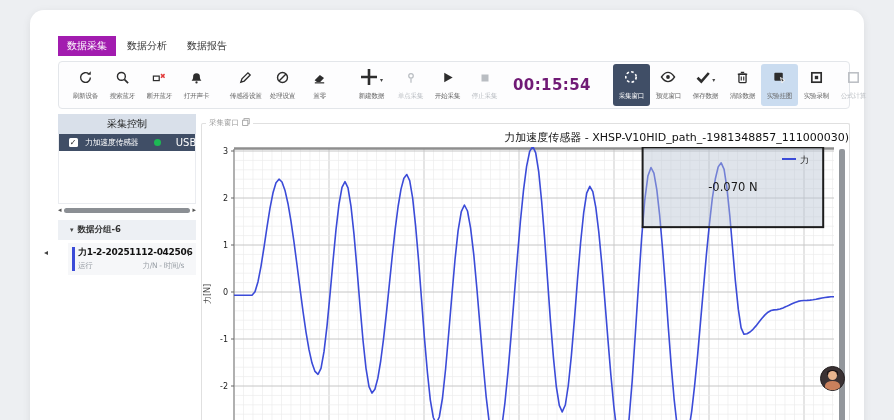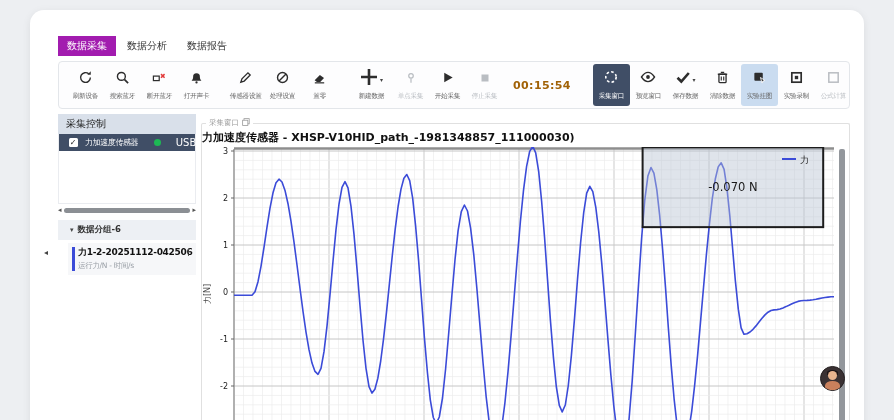--- a/index.html
+++ b/index.html
@@ -31,57 +31,57 @@
   .tbtn .icon-row{display:flex;align-items:center;justify-content:center;height:20px;}
   .tbtn .tlabel{font-size:7px;color:#666;white-space:nowrap;letter-spacing:-.3px;transform:scale(.95);}
   .tbtn.disabled{color:#b9bdc2;}
   .tbtn.disabled .tlabel{color:#b9bdc2;}
   .tbtn.active-dark{background:#404e66;color:#fff;border-radius:3px;}
   .tbtn.active-dark .tlabel{color:#fff;}
   .tbtn.active-light{background:#cadcf0;border-radius:3px;}
   .tbtn.gap{margin-left:12px;}
   .tbtn.large{width:42px;min-width:42px;}
   .caret{font-size:6px;color:#444;margin-left:1px;}
-  .timer{font-size:11px;font-weight:bold;color:#a16207;margin:0 10px;letter-spacing:.4px;white-space:nowrap;}
+  .timer{font-size:15px;font-weight:bold;color:#701a75;margin:0 10px;letter-spacing:.4px;white-space:nowrap;}
 
   
   .main{display:flex;margin-top:5px;align-items:flex-start;}
   .leftcol{width:138px;min-width:138px;}
-  .panel-header{background:#d9e0ea;font-size:10px;color:#222;padding:3px 8px;}
+  .panel-header{background:#d9e0ea;font-size:10px;color:#222;padding:3px 8px;text-align:center;}
   .tbox{border:1px solid #eaecf0;border-top:none;background:#fff;}
   .thead{display:grid;grid-template-columns:24px 54px 36px 22px;font-size:7px;color:#8a8a8a;padding:3px 0 2px 2px;}
   .thead span{text-align:center;white-space:nowrap;letter-spacing:-.3px;}
   .srow{display:grid;grid-template-columns:24px 54px 36px 22px;align-items:center;background:#404e66;color:#fff;font-size:8px;height:17px;padding-left:2px;}
   .srow .sname{white-space:nowrap;letter-spacing:-.4px;}
   .cb{width:9px;height:9px;background:#fff;border-radius:1.5px;color:#222;font-size:8px;line-height:9px;text-align:center;margin:0 auto;}
   .dot{width:7px;height:7px;border-radius:50%;margin:0 auto;}
   .stype{text-align:center;font-size:10px;}
   .sensor-empty{height:52px;background:#fff;}
   .hscroll{display:flex;align-items:center;height:9px;margin:2px 0 0 0;}
   .hscroll .arr{font-size:7px;color:#555;line-height:9px;}
   .hscroll .thumb{flex:1;height:5px;background:#8b8f94;border-radius:3px;margin:0 2px;}
   .dl-header{margin-top:6px;}
   .group-row{display:flex;align-items:center;gap:4px;background:#edf0f4;font-size:8.5px;font-weight:bold;color:#333;padding:4px 6px 4px 12px;margin-top:5px;}
   .group-caret{font-size:7px;color:#444;}
   .ditem{position:relative;margin:3px 0 0 10px;background:#f6f7f9;padding:3px 12px 4px 10px;}
   .ditem .accent{position:absolute;left:4px;top:4px;bottom:4px;width:3px;background:#3b4bd8;}
   .item-title{font-size:9px;font-weight:bold;color:#111;white-space:nowrap;letter-spacing:-.3px;}
   .item-kebab{position:absolute;right:3px;top:4px;font-size:9px;color:#555;}
-  .item-sub{display:flex;font-size:7.5px;color:#9aa0a7;margin-top:2px;letter-spacing:-.3px;}
+  .item-sub{display:flex;justify-content:space-between;font-size:7.5px;color:#9aa0a7;margin-top:2px;letter-spacing:-.3px;}
 
   
   .chartpanel{
     flex:1;position:relative;margin-left:5px;margin-top:9px;background:#fff;
     border:1px solid #e0e0e0;border-bottom:none;border-radius:2px;
   }
   .frame-label{
     position:absolute;top:-6px;left:4px;background:#fff;padding:0 3px;
     font-size:7.5px;color:#9a9a9a;display:flex;align-items:center;gap:3px;z-index:2;
   }
-  .chart-title{text-align:left;font-size:11px;font-weight:bold;color:#111;margin:6px 0 2px;white-space:nowrap;}
+  .chart-title{text-align:right;font-size:11px;font-weight:normal;color:#111;margin:6px 0 2px;white-space:nowrap;}
   .plot-wrap{position:relative;padding-left:0;}
   .plot-wrap svg{display:block;}
   .vscroll{position:absolute;right:4px;top:2px;height:292px;width:6px;background:#93979c;border-radius:2px;}
 
   
   .collapse-handle{position:absolute;left:44px;top:248px;font-size:8px;color:#444;}
   .assistant{
     position:absolute;left:820px;top:366px;width:23px;height:23px;border-radius:50%;
     background:#3a3133;border:1.5px solid #241f20;overflow:hidden;z-index:6;
   }

